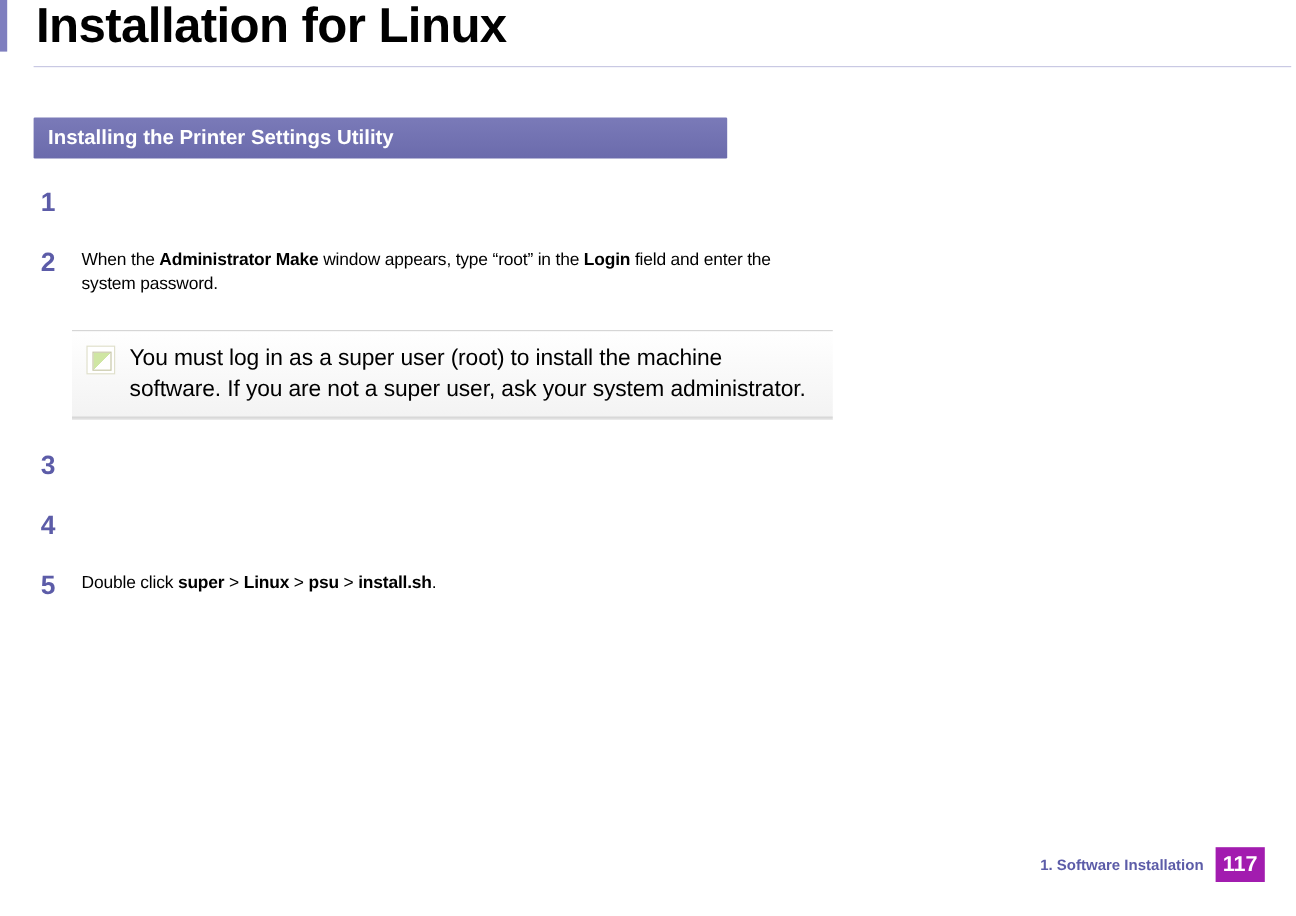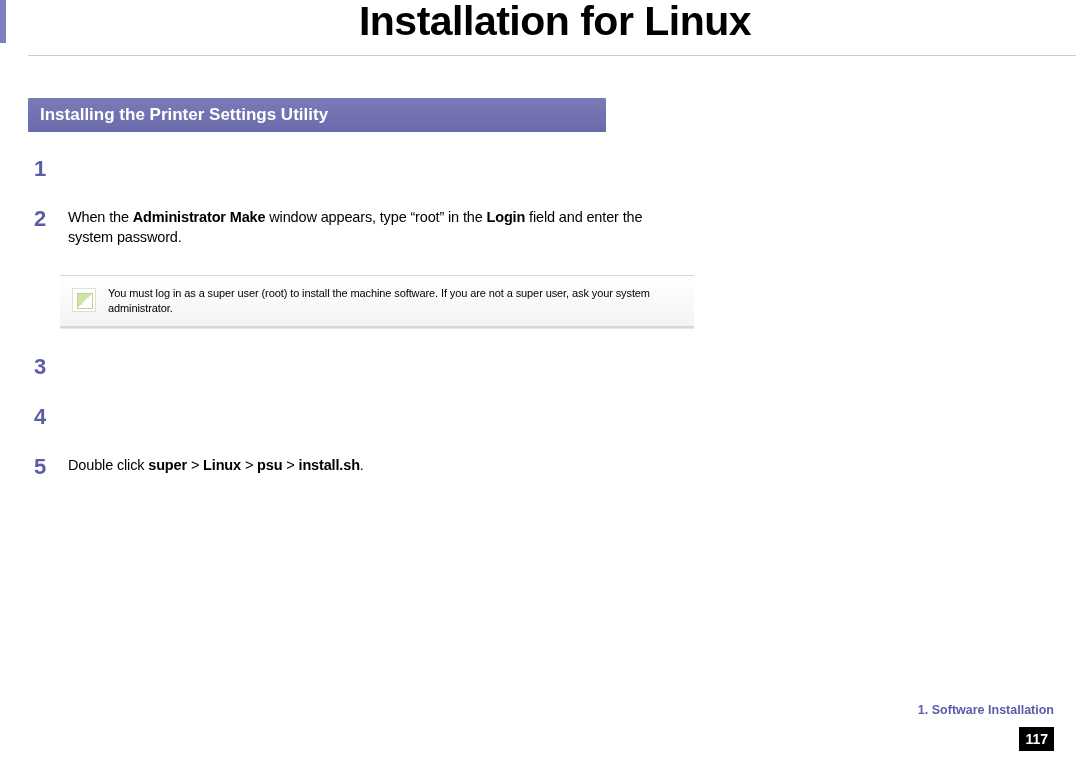--- a/index.html
+++ b/index.html
@@ -1,19 +1,19 @@
 <!DOCTYPE html>
 <html><head>
 <meta charset="utf-8">
 <style>
   * { box-sizing: border-box; margin: 0; padding: 0; }
   html, body { width: 1080px; height: 763px; background: #fff; font-family: Arial, Helvetica, sans-serif; color: #000; }
   .page { position: relative; width: 1080px; height: 763px; }
 
-  .title-wrap { padding: 0 0 0 24px; border-left: 6px solid #7f7fbf; margin-left: 0; text-align: center; }
+  .title-wrap { padding: 0 0 0 24px; border-left: 6px solid #7f7fbf; margin-left: 0; }
   .title { font-weight: 800; font-size: 41px; letter-spacing: -0.5px; padding-top: 0; line-height: 1.05; }
   .title-rule { margin-top: 12px; height: 0; border: none; border-top: 1.5px solid #c9c9e3; width: 1048px; margin-left: 28px; }
 
   .section-banner {
     margin: 42px 0 0 28px;
     width: 578px;
     background: linear-gradient(#7a7ab8, #6b6bac);
     color: #fff;
     font-weight: 700;
     font-size: 17px;
@@ -41,25 +41,25 @@
   .note-icon {
     width: 24px; height: 24px; flex: 0 0 24px;
     margin-right: 12px; margin-top: 2px;
     background: #fff; border: 1px solid #e0e0cc; position: relative;
   }
   .note-icon::before {
     content: ""; position: absolute; left: 4px; top: 4px; width: 14px; height: 14px;
     background: linear-gradient(135deg, #cfe6a3 50%, #fff 50%);
     border: 1px solid #c8c8a8;
   }
-  .note-text { font-size: 11px; line-height: 1.35; letter-spacing: -0.1px; }
+  .note-text { font-size: 19px; line-height: 1.35; letter-spacing: -0.1px; }
 
-  .footer { position: absolute; bottom: 12px; right: 26px; display: flex; align-items: flex-end; gap: 10px; flex-direction: column; }
+  .footer { position: absolute; bottom: 28px; right: 26px; display: flex; align-items: center; gap: 10px; }
   .footer-text { color: #5c5ca8; font-weight: 700; font-size: 12.5px; }
-  .footer-badge { background: #000000; color: #fff; font-weight: 700; font-size: 14px; padding: 4px 6px; }
+  .footer-badge { background: #a21caf; color: #fff; font-weight: 700; font-size: 18px; padding: 4px 6px; }
 </style>
 </head>
 <body>
 
 <div class="page">
 
   <div class="title-wrap">
     <h1 class="title">Installation for Linux</h1>
   </div>
   <hr class="title-rule">

